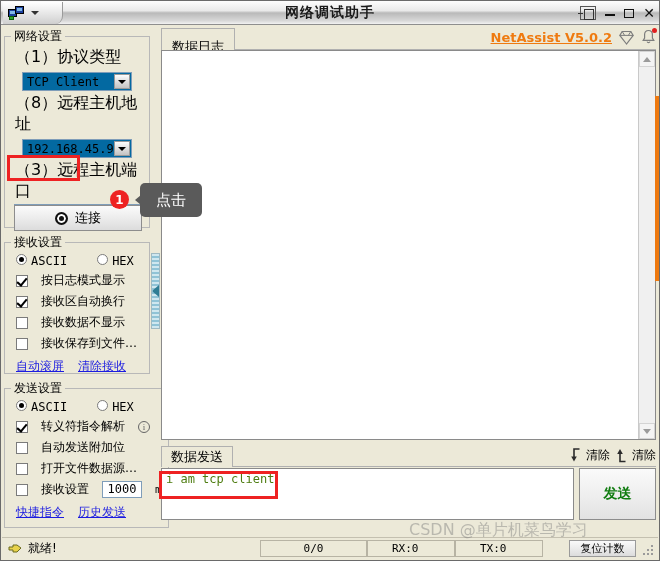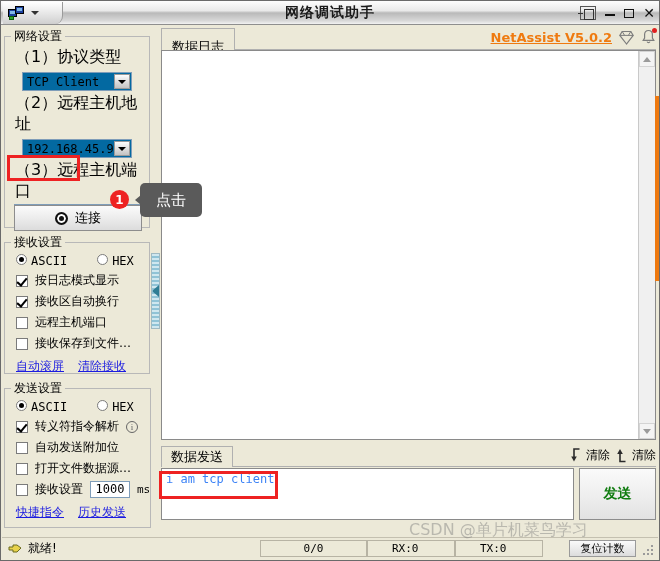--- a/index.html
+++ b/index.html
@@ -106,21 +106,21 @@
 
   .radio-row { display:flex; align-items:flex-start; padding-left:11px; margin-top:3px; gap:4px; }
   .radio {
     width:11px;height:11px;border-radius:50%;
     background:#fff;border:1px solid #7b7b7b; position:relative; flex:none;
   }
   .radio.on::after { content:"";position:absolute;left:2px;top:2px;width:5px;height:5px;border-radius:50%;background:#000; }
   .radio-row .t { font-family:"DejaVu Sans Mono", monospace; font-size:12px; color:#000; }
   .radio-row .gap { width:22px; }
 
-  .chk-row { display:flex; align-items:center; padding-left:11px; margin-top:4px; gap:7px; }
+  .chk-row { display:flex; align-items:center; padding-left:11px; margin-top:4px; gap:13px; }
   .chk {
     width:12px;height:12px;background:#fff;border:1px solid #7b7b7b;position:relative;flex:none;
   }
   .chk.on::after {
     content:""; position:absolute; left:2px; top:0px; width:4px; height:8px;
     border-right:2px solid #000; border-bottom:2px solid #000; transform:rotate(40deg);
   }
   .chk-row .t { font-family:"DejaVu Sans", sans-serif; font-size:12px; color:#000; white-space:nowrap; }
 
   .info-i {
@@ -201,21 +201,21 @@
   .sendhead .line2{position:absolute;left:0;top:20px;width:495px;height:1px;background:#b0b0b0;}
   .clearbox { position:absolute; right:0; top:1px; display:flex; align-items:center; gap:6px; }
   .clr { display:flex; align-items:center; gap:3px; }
   .clr .t { font-family:"DejaVu Sans", sans-serif; font-size:12px; color:#000; }
   .clr svg { display:block; }
 
   .sendbody { position:absolute; left:0; top:440px; width:495px; height:52px; }
   .sendinput {
     position:absolute; left:0; top:0; width:413px; height:52px;
     background:#fff; border:1px solid #8a8a8a;
-    font-family:"DejaVu Sans Mono", monospace; font-size:12px; color:#3b82f6;
+    font-family:"DejaVu Sans Mono", monospace; font-size:12px; color:#4d7c0f;
     padding:3px 0 0 4px; line-height:14px;
   }
   .sendbtn {
     position:absolute; left:418px; top:0; width:77px; height:52px;
     background:linear-gradient(to bottom,#fafafa,#eeeeee 55%,#e2e2e2);
     border:1px solid #8d8d8d;
     display:flex; align-items:center; justify-content:center;
     font-family:"DejaVu Sans", sans-serif; font-size:14px; font-weight:bold; color:#107c10;
   }
 
@@ -307,21 +307,21 @@
 
     <fieldset class="grp" id="grp-net">
       <legend>网络设置</legend>
 
       <div class="lbl">（1）协议类型</div>
       <div class="combo">
         <span class="val">TCP Client</span>
         <span class="arrow"></span>
       </div>
 
-      <div class="lbl">（2）远程主机地址</div>
+      <div class="lbl">（8）远程主机地址</div>
       <div class="combo">
         <span class="val">192.168.45.9</span>
         <span class="arrow"></span>
       </div>
 
       <div class="lbl">（3）远程主机端口</div>
       <div class="txtinput">8266</div>
 
       <div class="connbtn">
         <span class="conn-dot"></span>
@@ -343,21 +343,21 @@
       <div class="chk-row">
         <span class="chk on"></span>
         <span class="t">按日志模式显示</span>
       </div>
       <div class="chk-row">
         <span class="chk on"></span>
         <span class="t">接收区自动换行</span>
       </div>
       <div class="chk-row">
         <span class="chk"></span>
-        <span class="t">远程主机端口</span>
+        <span class="t">接收数据不显示</span>
       </div>
       <div class="chk-row">
         <span class="chk"></span>
         <span class="t">接收保存到文件…</span>
       </div>
 
       <div class="linkrow">
         <span class="link">自动滚屏</span>
         <span class="link">清除接收</span>
       </div>

